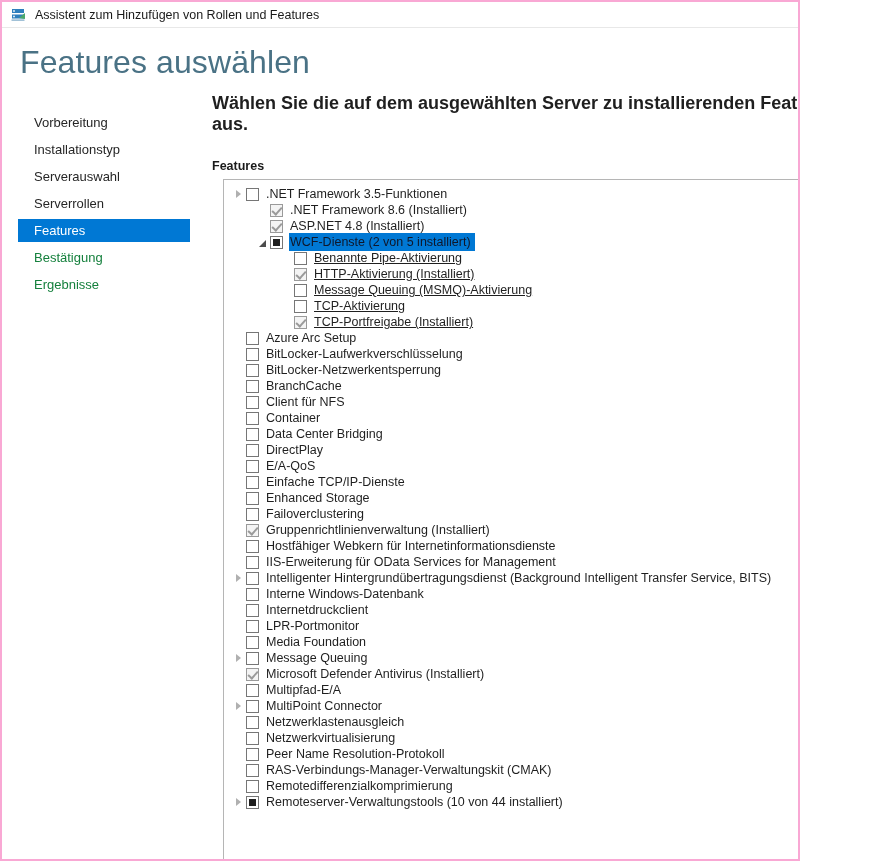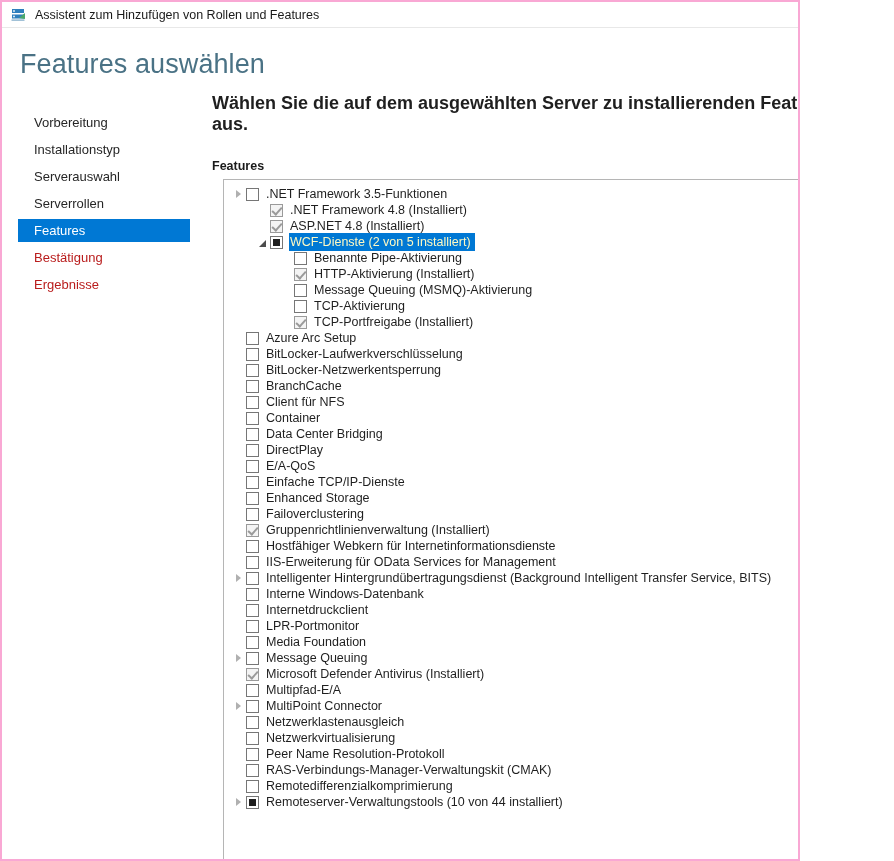--- a/index.html
+++ b/index.html
@@ -44,21 +44,21 @@
   }
   
   .page-header {
     height: 57px;
     display: flex;
     align-items: flex-end;
     padding-left: 18px;
     box-sizing: border-box;
   }
   .page-title {
-    font-size: 27px;
+    font-size: 32px;
     font-weight: 400;
     color: #4a7285;
     line-height: 1;
     padding-bottom: 7px;
     letter-spacing: .1px;
   }
   
   .body-area {
     display: flex;
     height: 776px;
@@ -80,21 +80,21 @@
     box-sizing: border-box;
   }
   .nav-item.selected {
     background: #0078d4;
     color: #ffffff;
     margin-left: 16px;
     padding-left: 16px;
     width: 172px;
   }
   .nav-item.disabled {
-    color: #b91c1c;
+    color: #15803d;
   }
   
   .main {
     flex: 1;
     padding-right: 0;
     box-sizing: border-box;
     position: relative;
   }
   .intro {
     font-size: 18px;
@@ -193,26 +193,26 @@
   }
   .row-label {
     padding-right: 3px;
     line-height: 16px;
   }
   .row.installed .row-label {
     color: #1f1f1f;
   }
   .row.selected .row-label {
     background: #0078d4;
-    color: #fef9c3;
+    color: #0f172a;
     outline: 1px solid #0078d4;
   }
   .indent-0 { padding-left: 7px; }
   .indent-1 { padding-left: 31px; }
-  .indent-2 { padding-left: 55px; }
+  .indent-2 { padding-left: 55px; text-decoration: underline; }
   
   .scrollbar {
     position: absolute;
     top: 0; right: 0; bottom: 0;
     width: 17px;
     background: #f0f0f0;
     border-left: 1px solid #dcdcdc;
     box-sizing: border-box;
   }
   .sb-btn {
@@ -293,21 +293,21 @@
       <div class="listbox">
         <div class="tree" id="tree-rows">
             <div class="row indent-0">
               <span class="twisty collapsed"></span>
               <span class="cb empty"></span>
               <span class="row-label">.NET Framework 3.5-Funktionen</span>
             </div>
             <div class="row indent-1 installed">
               <span class="twisty"></span>
               <span class="cb checked-installed"></span>
-              <span class="row-label">.NET Framework 4.8 (Installiert)</span>
+              <span class="row-label">.NET Framework 8.6 (Installiert)</span>
             </div>
             <div class="row indent-1 installed">
               <span class="twisty"></span>
               <span class="cb checked-installed"></span>
               <span class="row-label">ASP.NET 4.8 (Installiert)</span>
             </div>
             <div class="row indent-1 selected">
               <span class="twisty expanded"></span>
               <span class="cb partial"></span>
               <span class="row-label">WCF-Dienste (2 von 5 installiert)</span>

